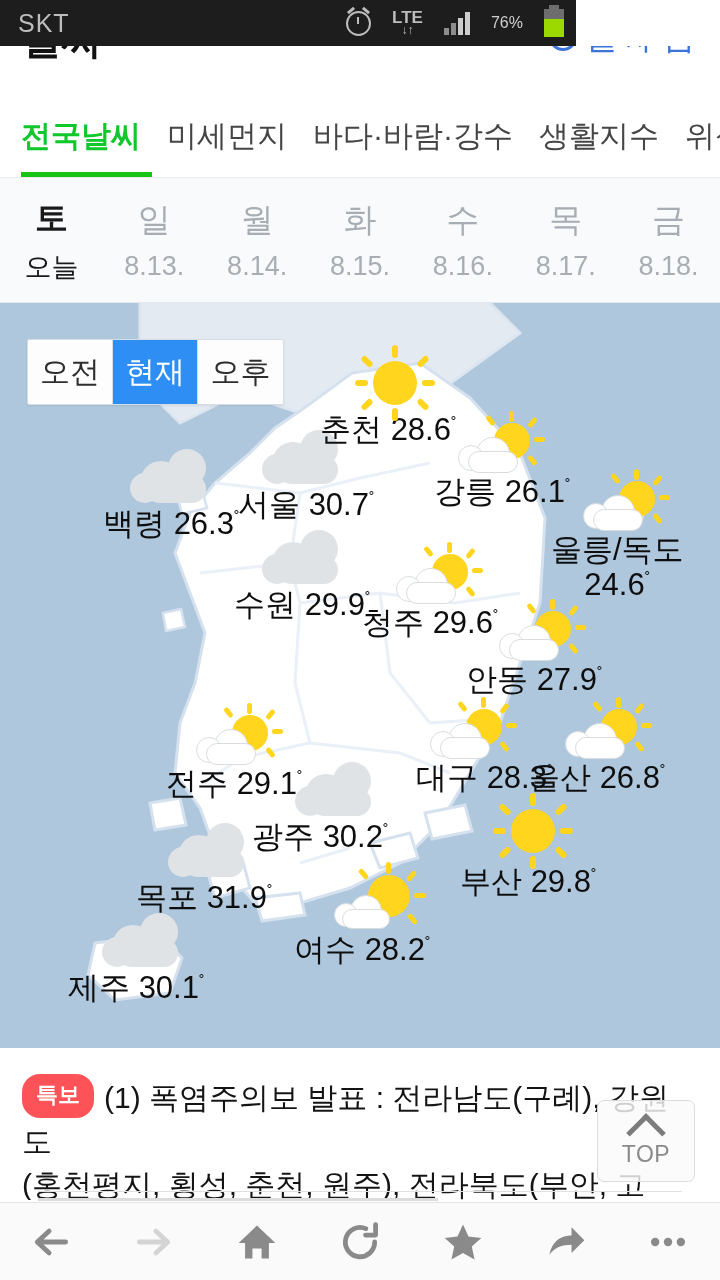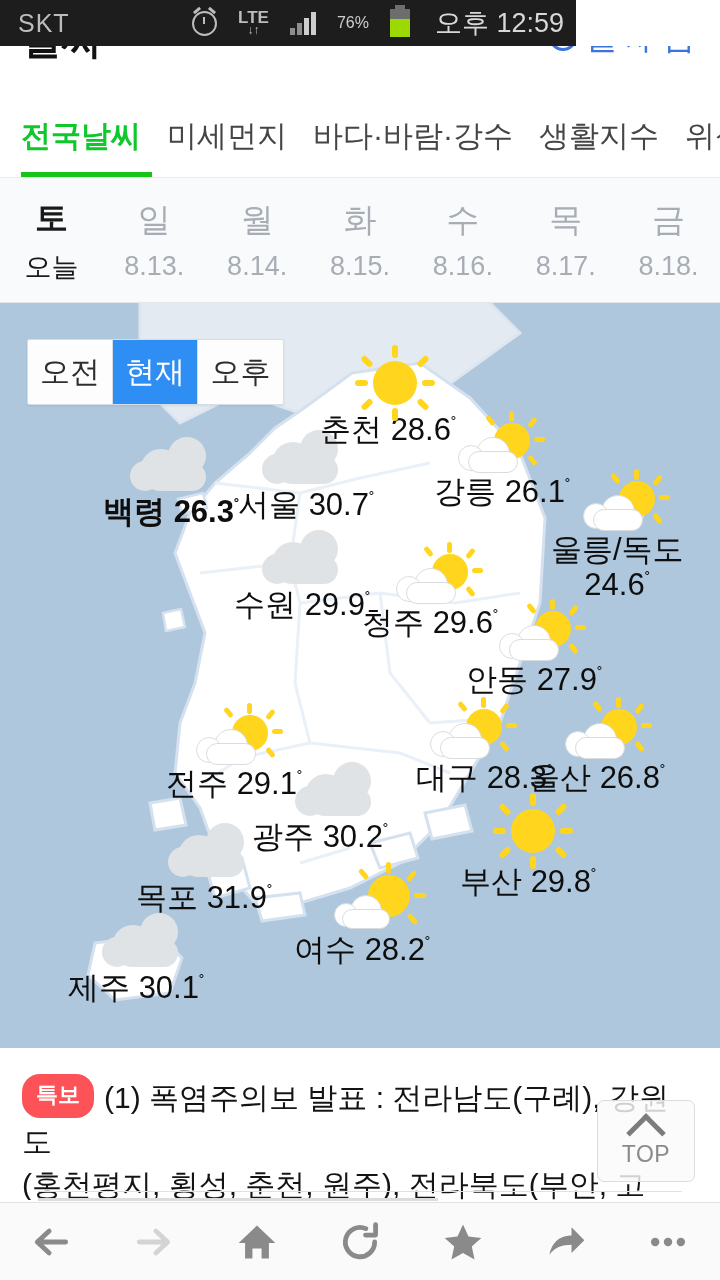--- a/index.html
+++ b/index.html
@@ -181,21 +181,20 @@
       <span class="bars">
           <i></i>
           <i></i>
           <i></i>
           <i></i>
         </span>
       <span class="batt-pct">76%</span>
       <span class="battery">
           <span class="fill"></span>
         </span>
-      <span class="clock">오후 12:59</span>
     </div>
   </div>
 
   <div class="clipped-header">
     <span class="ch-left">날씨</span>
     <span class="ch-right">
       <span class="info-circle">i</span>
       <span>날씨 홈</span>
     </span>
   </div>
@@ -278,21 +277,21 @@
 
       <path d="M163,310 L181,306 L185,324 L166,328 Z" fill="#ffffff" stroke="#d5e1ee" stroke-width="2.5"></path>
     </svg>
 
     <div class="timetoggle">
       <div class="tt">오전</div>
       <div class="tt active">현재</div>
       <div class="tt">오후</div>
     </div>
 
-    <div class="city" style="left:103px; top:192px;font-weight:bold;">
+    <div class="city" style="left:103px; top:204px;">
       <div class="wi" style="position:absolute; left:27px; top:-60px; width:90px; height:58px;">
         <span class="cloud-g" style="left:38px; top:2px;  width:38px; height:38px;"></span>
         <span class="cloud-g" style="left:10px; top:14px; width:42px; height:42px;"></span>
         <span class="cloud-g" style="left:0px;  top:26px; width:30px; height:30px;"></span>
         <span class="cloud-g" style="left:24px; top:28px; width:52px; height:28px; border-radius:16px;"></span>
       </div>
       <div class="lbl"><span>백령</span> <span>26.3</span><span class="deg">˚</span></div>
     </div>
 
     <div class="city" style="left:238px; top:185px;">

